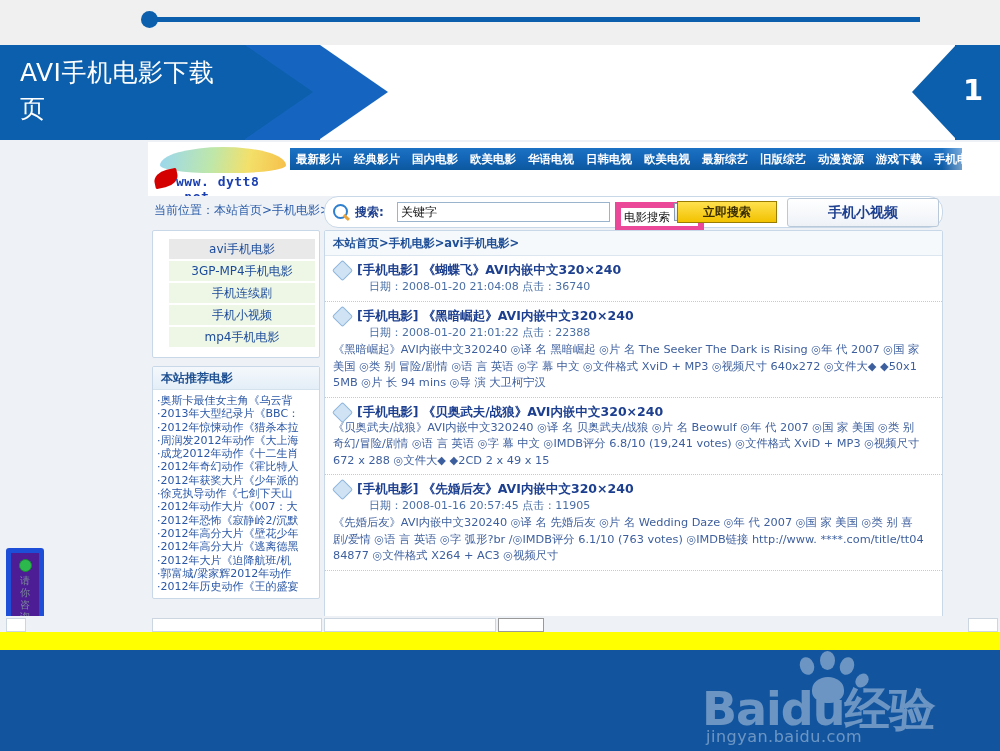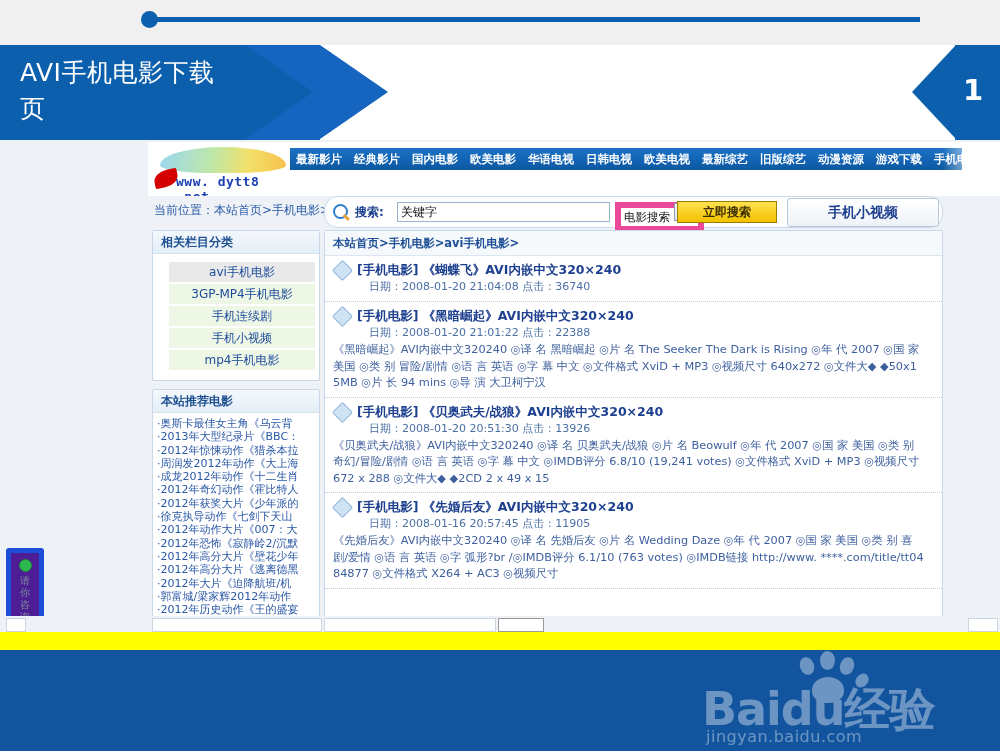--- a/index.html
+++ b/index.html
@@ -183,21 +183,20 @@
     <div class="search-inp" title="关键字">关键字</div>
     <div class="search-sel">电影搜索</div>
     <div class="sel-arrow"></div>
     <div class="sel-caret"></div>
     <div class="btn-search">立即搜索</div>
     <div class="btn-fav">手机小视频</div>
   </div>
 
   <div class="col-left">
     <div class="panel">
-      <div class="panel-head">相关栏目分类</div>
       <div class="cat-list" id="cat-list">
           <div class="cat-item active">avi手机电影</div>
           <div class="cat-item">3GP-MP4手机电影</div>
           <div class="cat-item">手机连续剧</div>
           <div class="cat-item">手机小视频</div>
           <div class="cat-item">mp4手机电影</div>
         </div>
     </div>
     <div class="panel">
       <div class="panel-head">本站推荐电影</div>
@@ -228,21 +227,20 @@
           <div class="post-title"><span class="gem"></span><span>[手机电影]</span><span> 《蝴蝶飞》AVI内嵌中文320×240</span></div>
           <div class="post-meta">日期：2008-01-20 21:04:08 点击：36740</div>
         </div>
         <div class="post">
           <div class="post-title"><span class="gem"></span><span>[手机电影]</span><span> 《黑暗崛起》AVI内嵌中文320×240</span></div>
           <div class="post-meta">日期：2008-01-20 21:01:22 点击：22388</div>
           <div class="post-desc">《黑暗崛起》AVI内嵌中文320240 ◎译 名 黑暗崛起 ◎片 名 The Seeker The Dark is Rising ◎年 代 2007 ◎国 家 美国 ◎类 别 冒险/剧情 ◎语 言 英语 ◎字 幕 中文 ◎文件格式 XviD + MP3 ◎视频尺寸 640x272 ◎文件大◆ ◆50x15MB ◎片 长 94 mins ◎导 演 大卫柯宁汉</div>
         </div>
         <div class="post">
           <div class="post-title"><span class="gem"></span><span>[手机电影]</span><span> 《贝奥武夫/战狼》AVI内嵌中文320×240</span></div>
-          <div class="post-meta">日期：2008-01-20 20:51:30 点击：13926</div>
           <div class="post-desc">《贝奥武夫/战狼》AVI内嵌中文320240 ◎译 名 贝奥武夫/战狼 ◎片 名 Beowulf ◎年 代 2007 ◎国 家 美国 ◎类 别 奇幻/冒险/剧情 ◎语 言 英语 ◎字 幕 中文 ◎IMDB评分 6.8/10 (19,241 votes) ◎文件格式 XviD + MP3 ◎视频尺寸 672 x 288 ◎文件大◆ ◆2CD 2 x 49 x 15</div>
         </div>
         <div class="post">
           <div class="post-title"><span class="gem"></span><span>[手机电影]</span><span> 《先婚后友》AVI内嵌中文320×240</span></div>
           <div class="post-meta">日期：2008-01-16 20:57:45 点击：11905</div>
           <div class="post-desc">《先婚后友》AVI内嵌中文320240 ◎译 名 先婚后友 ◎片 名 Wedding Daze ◎年 代 2007 ◎国 家 美国 ◎类 别 喜剧/爱情 ◎语 言 英语 ◎字 弧形?br /◎IMDB评分 6.1/10 (763 votes) ◎IMDB链接 http://www. ****.com/title/tt0484877 ◎文件格式 X264 + AC3 ◎视频尺寸</div>
         </div>
       </div>
   </div>
 

